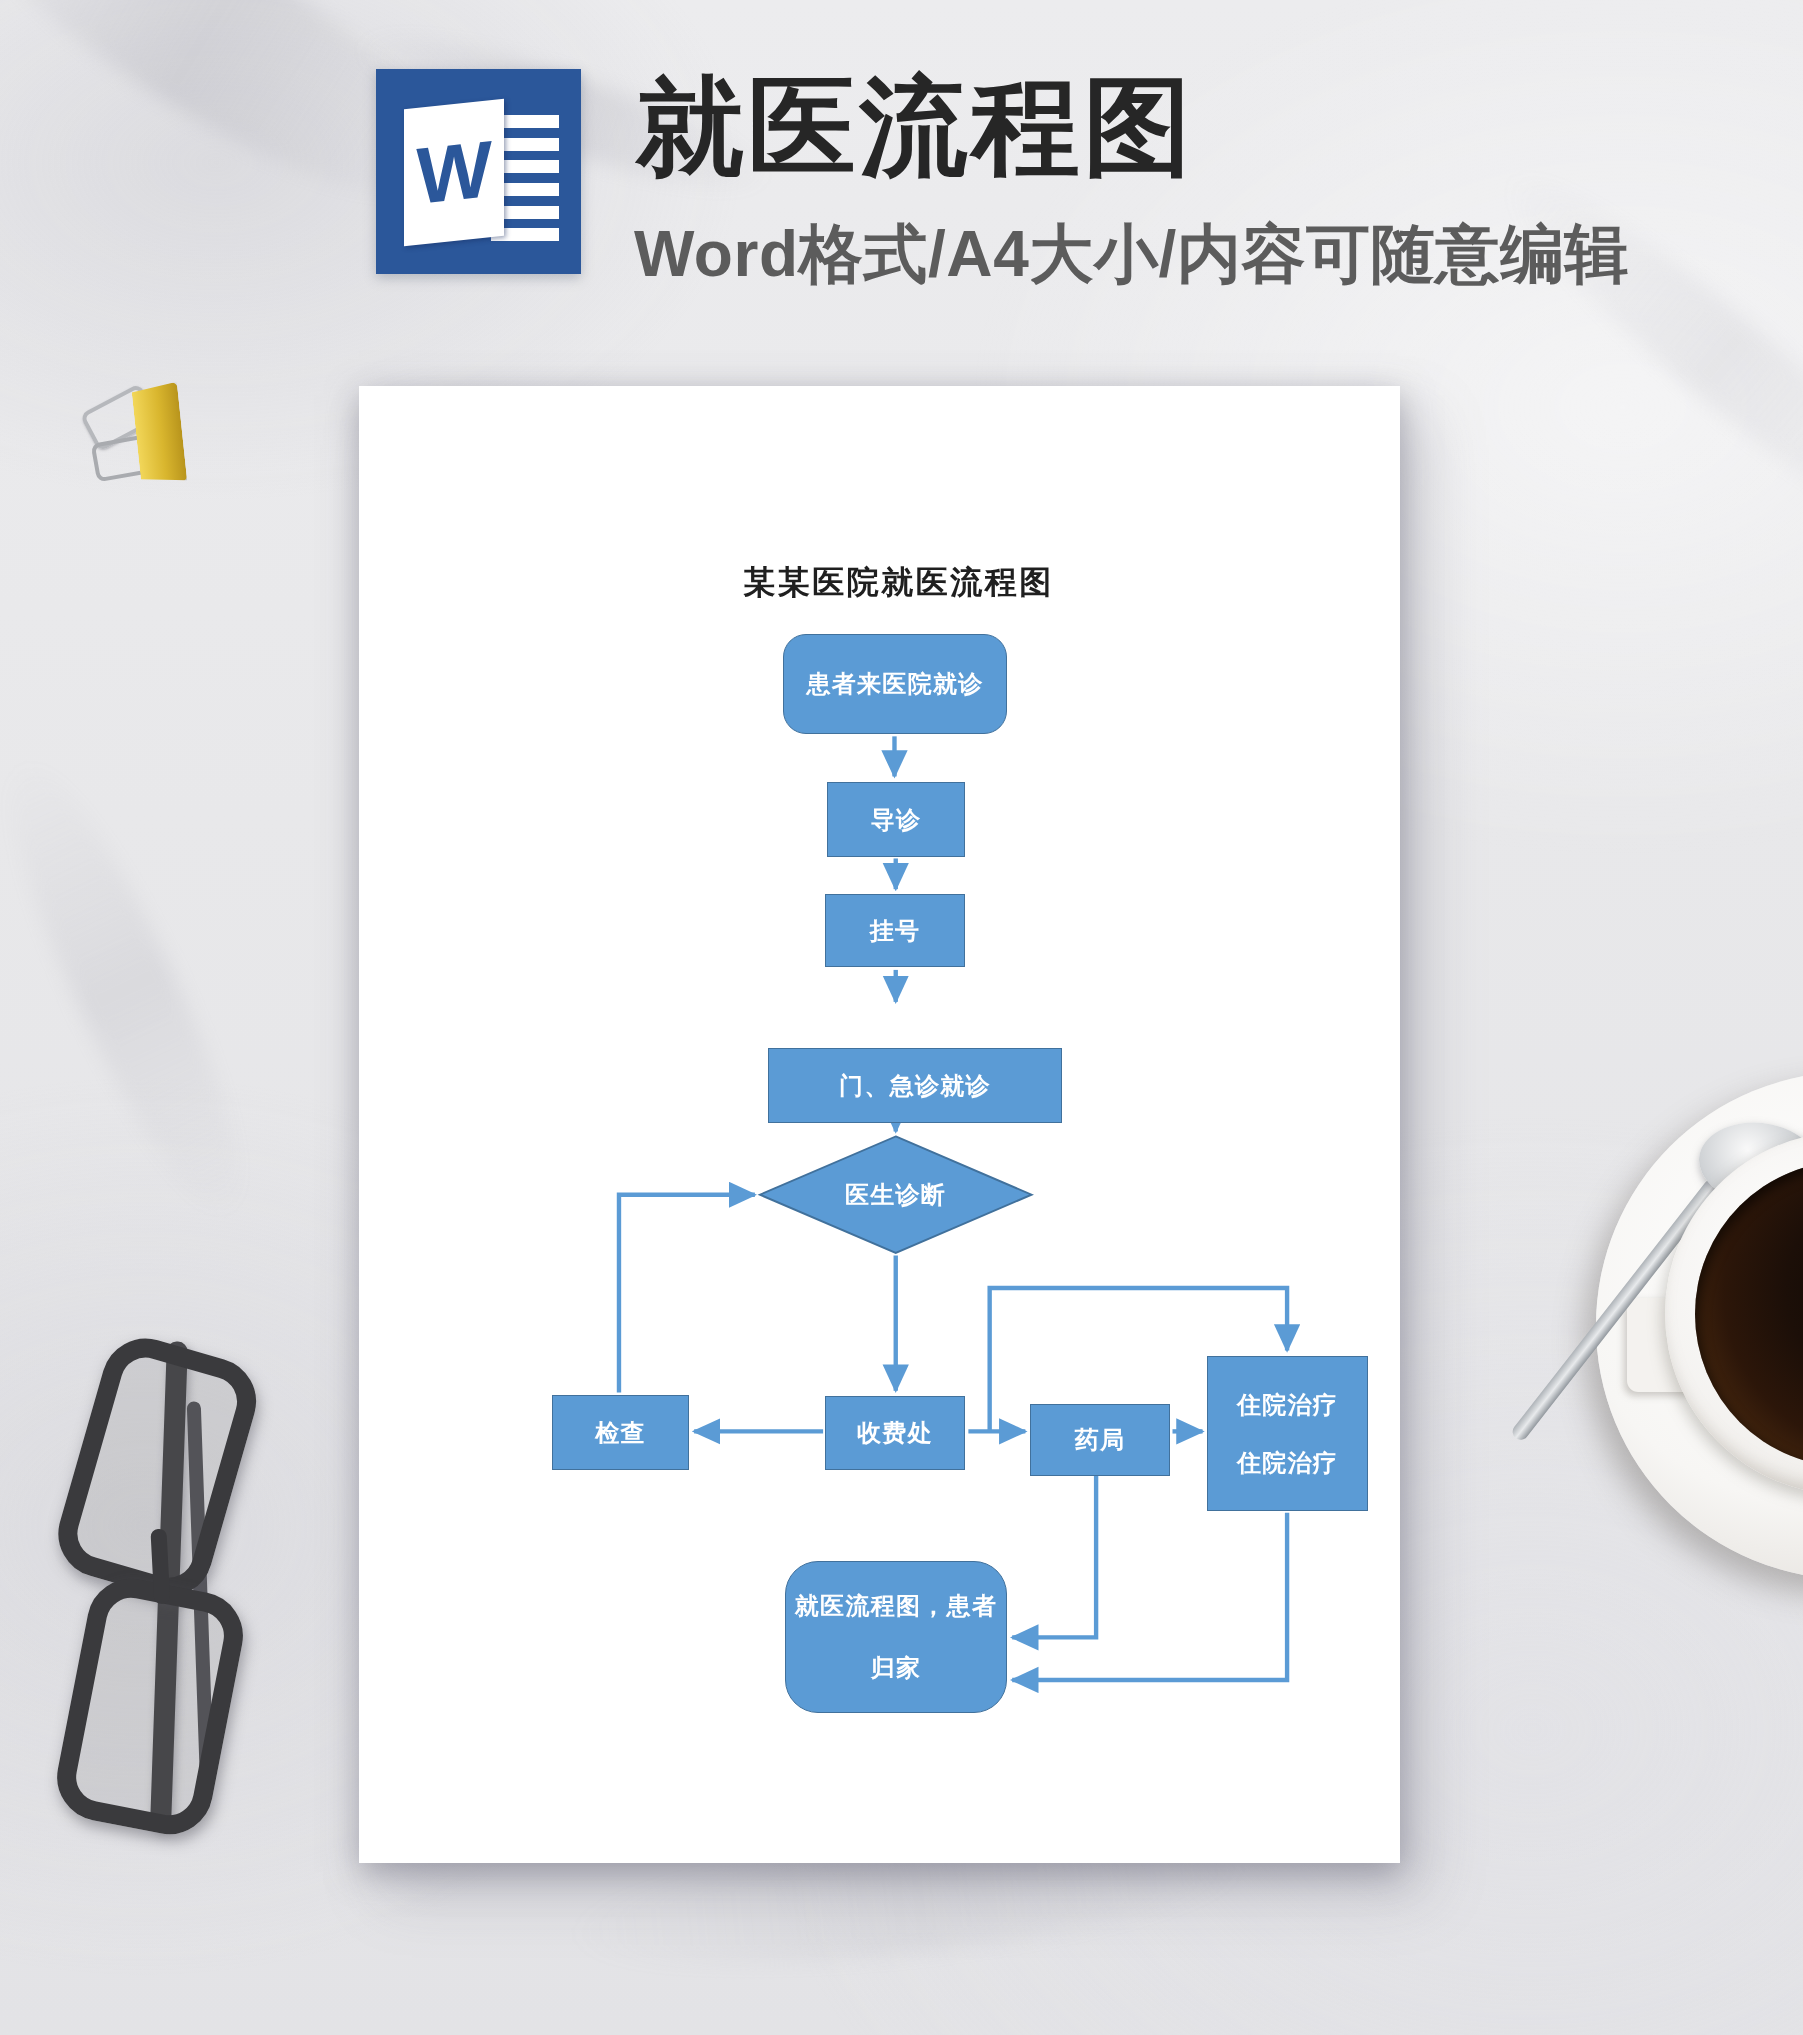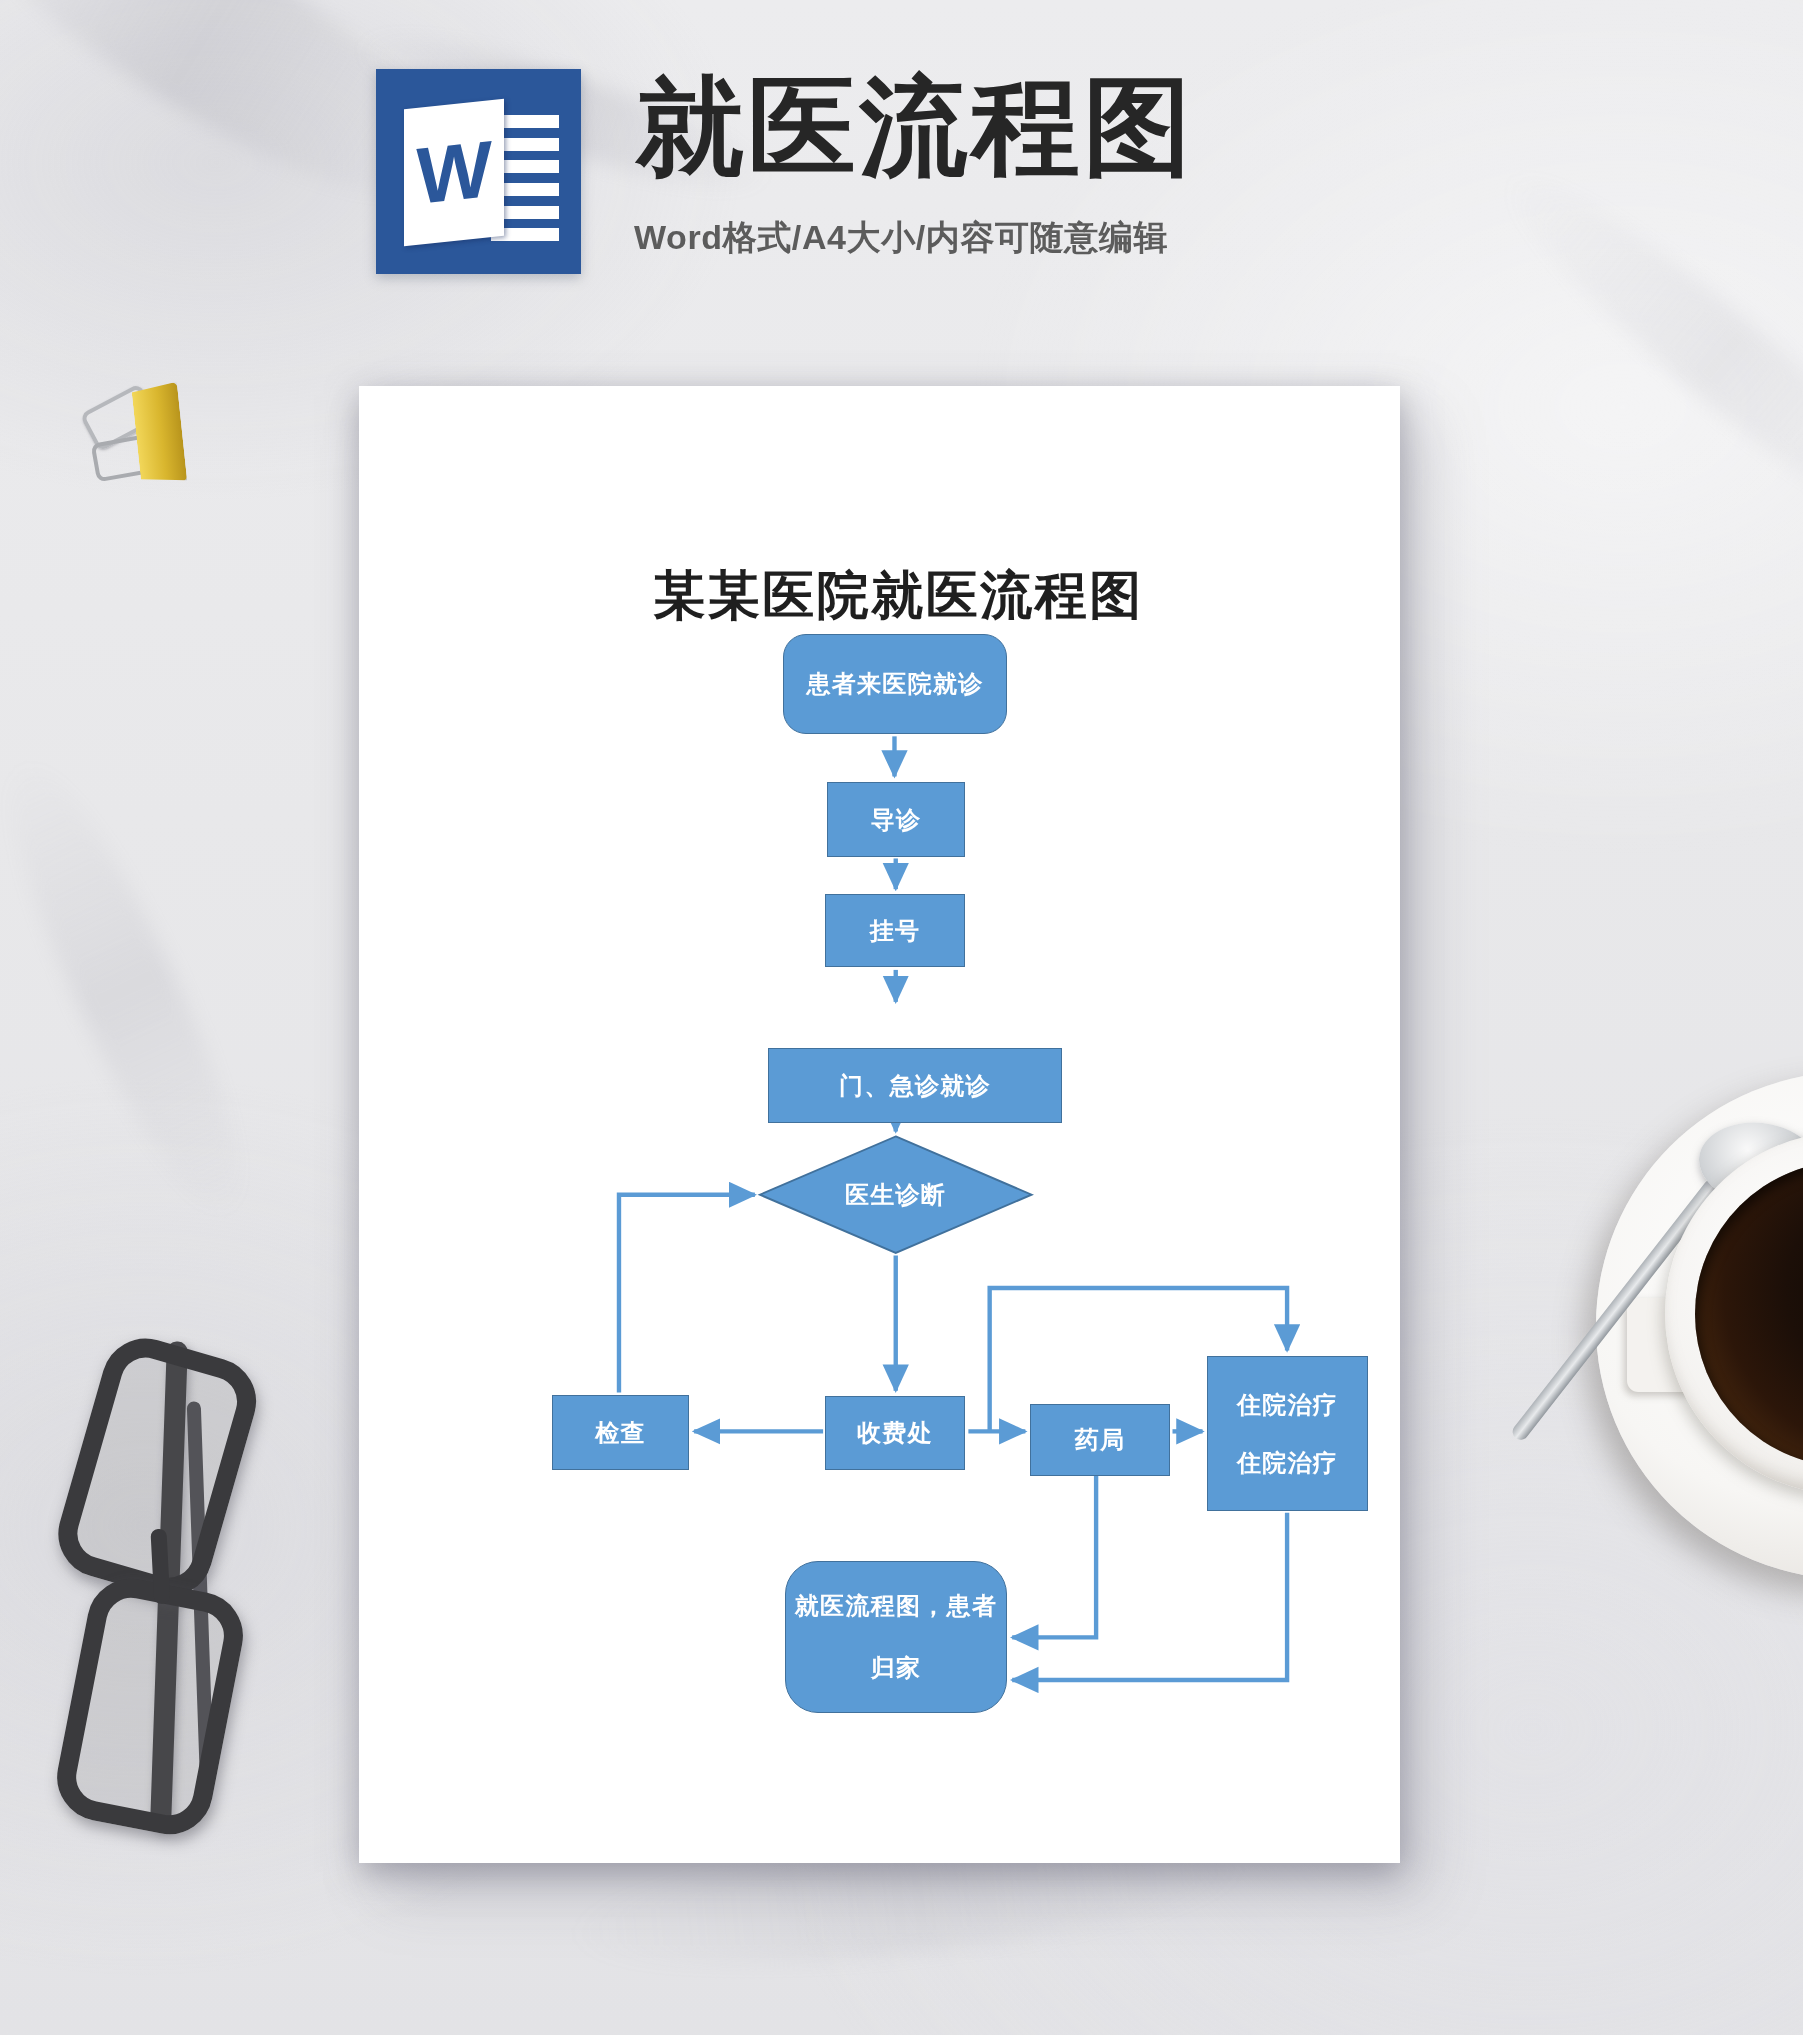--- a/index.html
+++ b/index.html
@@ -31,21 +31,21 @@
   .word-icon .page-fold{position:absolute;left:27.6px;top:35px;width:100px;height:137px;
     background:#ffffff;transform:skewY(-6deg);box-shadow:1.9px 1.9px 5px rgba(20,40,90,.45);}
   .word-icon .w-letter{position:absolute;left:27.6px;top:35px;width:100px;height:137px;
     display:flex;align-items:center;justify-content:center;transform:skewY(-6deg);
     color:#2b579a;font-size:80px;font-weight:700;}
   .word-icon .line{position:absolute;right:22.5px;width:68px;height:12.5px;background:#ffffff;}
   .word-icon .l1{top:46px;}.word-icon .l2{top:69px;}.word-icon .l3{top:91px;}
   .word-icon .l4{top:114px;}.word-icon .l5{top:137px;}.word-icon .l6{top:159px;}
   .hdr-title{position:absolute;left:636px;top:68px;font-size:108px;line-height:1.1;
     font-weight:800;color:#262626;letter-spacing:3.8px;}
-  .hdr-sub{position:absolute;left:634px;top:218px;font-size:34px;line-height:1.15;
+  .hdr-sub{position:absolute;left:634px;top:218px;font-size:64px;line-height:1.15;
     font-weight:600;color:#5c5c5c;letter-spacing:0.6px;}
 
   
   .clip{position:absolute;left:88px;top:383px;width:113px;height:119px;transform:rotate(-6deg);}
   .clip .wire1{position:absolute;left:0px;top:11.3px;width:60px;height:34px;border:4.4px solid #b6b8bc;
     border-radius:8.8px;background:transparent;transform:rotate(-22deg);box-shadow:0 1.3px 2.5px rgba(100,100,110,.4);}
   .clip .wire2{position:absolute;left:3.8px;top:53px;width:58px;height:31px;border:4.4px solid #a9abaf;
     border-radius:8.8px;transform:rotate(-4deg);}
   .clip .body{position:absolute;left:49px;top:2.5px;width:46px;height:99px;
     background:linear-gradient(90deg,#f2d75a,#d9b62e 55%,#b8941c);
@@ -82,21 +82,21 @@
     background:radial-gradient(circle at 40% 35%, #fafafa, #cfd2d5 55%, #9aa0a6 85%, #7c8288 100%);
     transform:rotate(-18deg);box-shadow:1.3px 3.8px 8.8px rgba(110,110,118,.5);}
   .spoon .handle{position:absolute;left:6.3px;top:69px;width:16.3px;height:326px;border-radius:8.8px;
     background:linear-gradient(90deg,#aeb3b8,#e8eaec 50%,#9298 9e);transform:rotate(14deg);
     background:linear-gradient(90deg,#aeb3b8,#e8eaec 50%,#92989e);}
 
   
   .page{position:absolute;left:359px;top:386px;width:1041px;height:1477px;background:#ffffff;
     box-shadow:0 8.8px 30px rgba(110,110,125,.5), 25px 31px 56px rgba(120,120,135,.28);}
   .doc-title{position:absolute;left:390px;top:561px;width:1017px;text-align:center;
-    font-size:52px;font-weight:800;color:#1f1f1f;letter-spacing:2.5px;font-family:Liberation Mono, monospace;}
+    font-size:32px;font-weight:800;color:#1f1f1f;letter-spacing:2.5px;font-family:Liberation Mono, monospace;}
 
   
   .node{position:absolute;box-sizing:border-box;background:#5b9bd5;border:1.9px solid #41719c;
     display:flex;align-items:center;justify-content:center;flex-direction:column;
     color:#ffffff;font-weight:700;font-size:24px;letter-spacing:1.3px;text-align:center;}
   .rounded{border-radius:23px;}
   #n-start{left:783px;top:634px;width:224px;height:100px;}
   #n-guide{left:827px;top:782px;width:138px;height:75px;}
   #n-register{left:825px;top:894px;width:140px;height:73px;}
   #n-outpatient{left:768px;top:1007px;width:294px;height:75px;margin-top:41px;}

